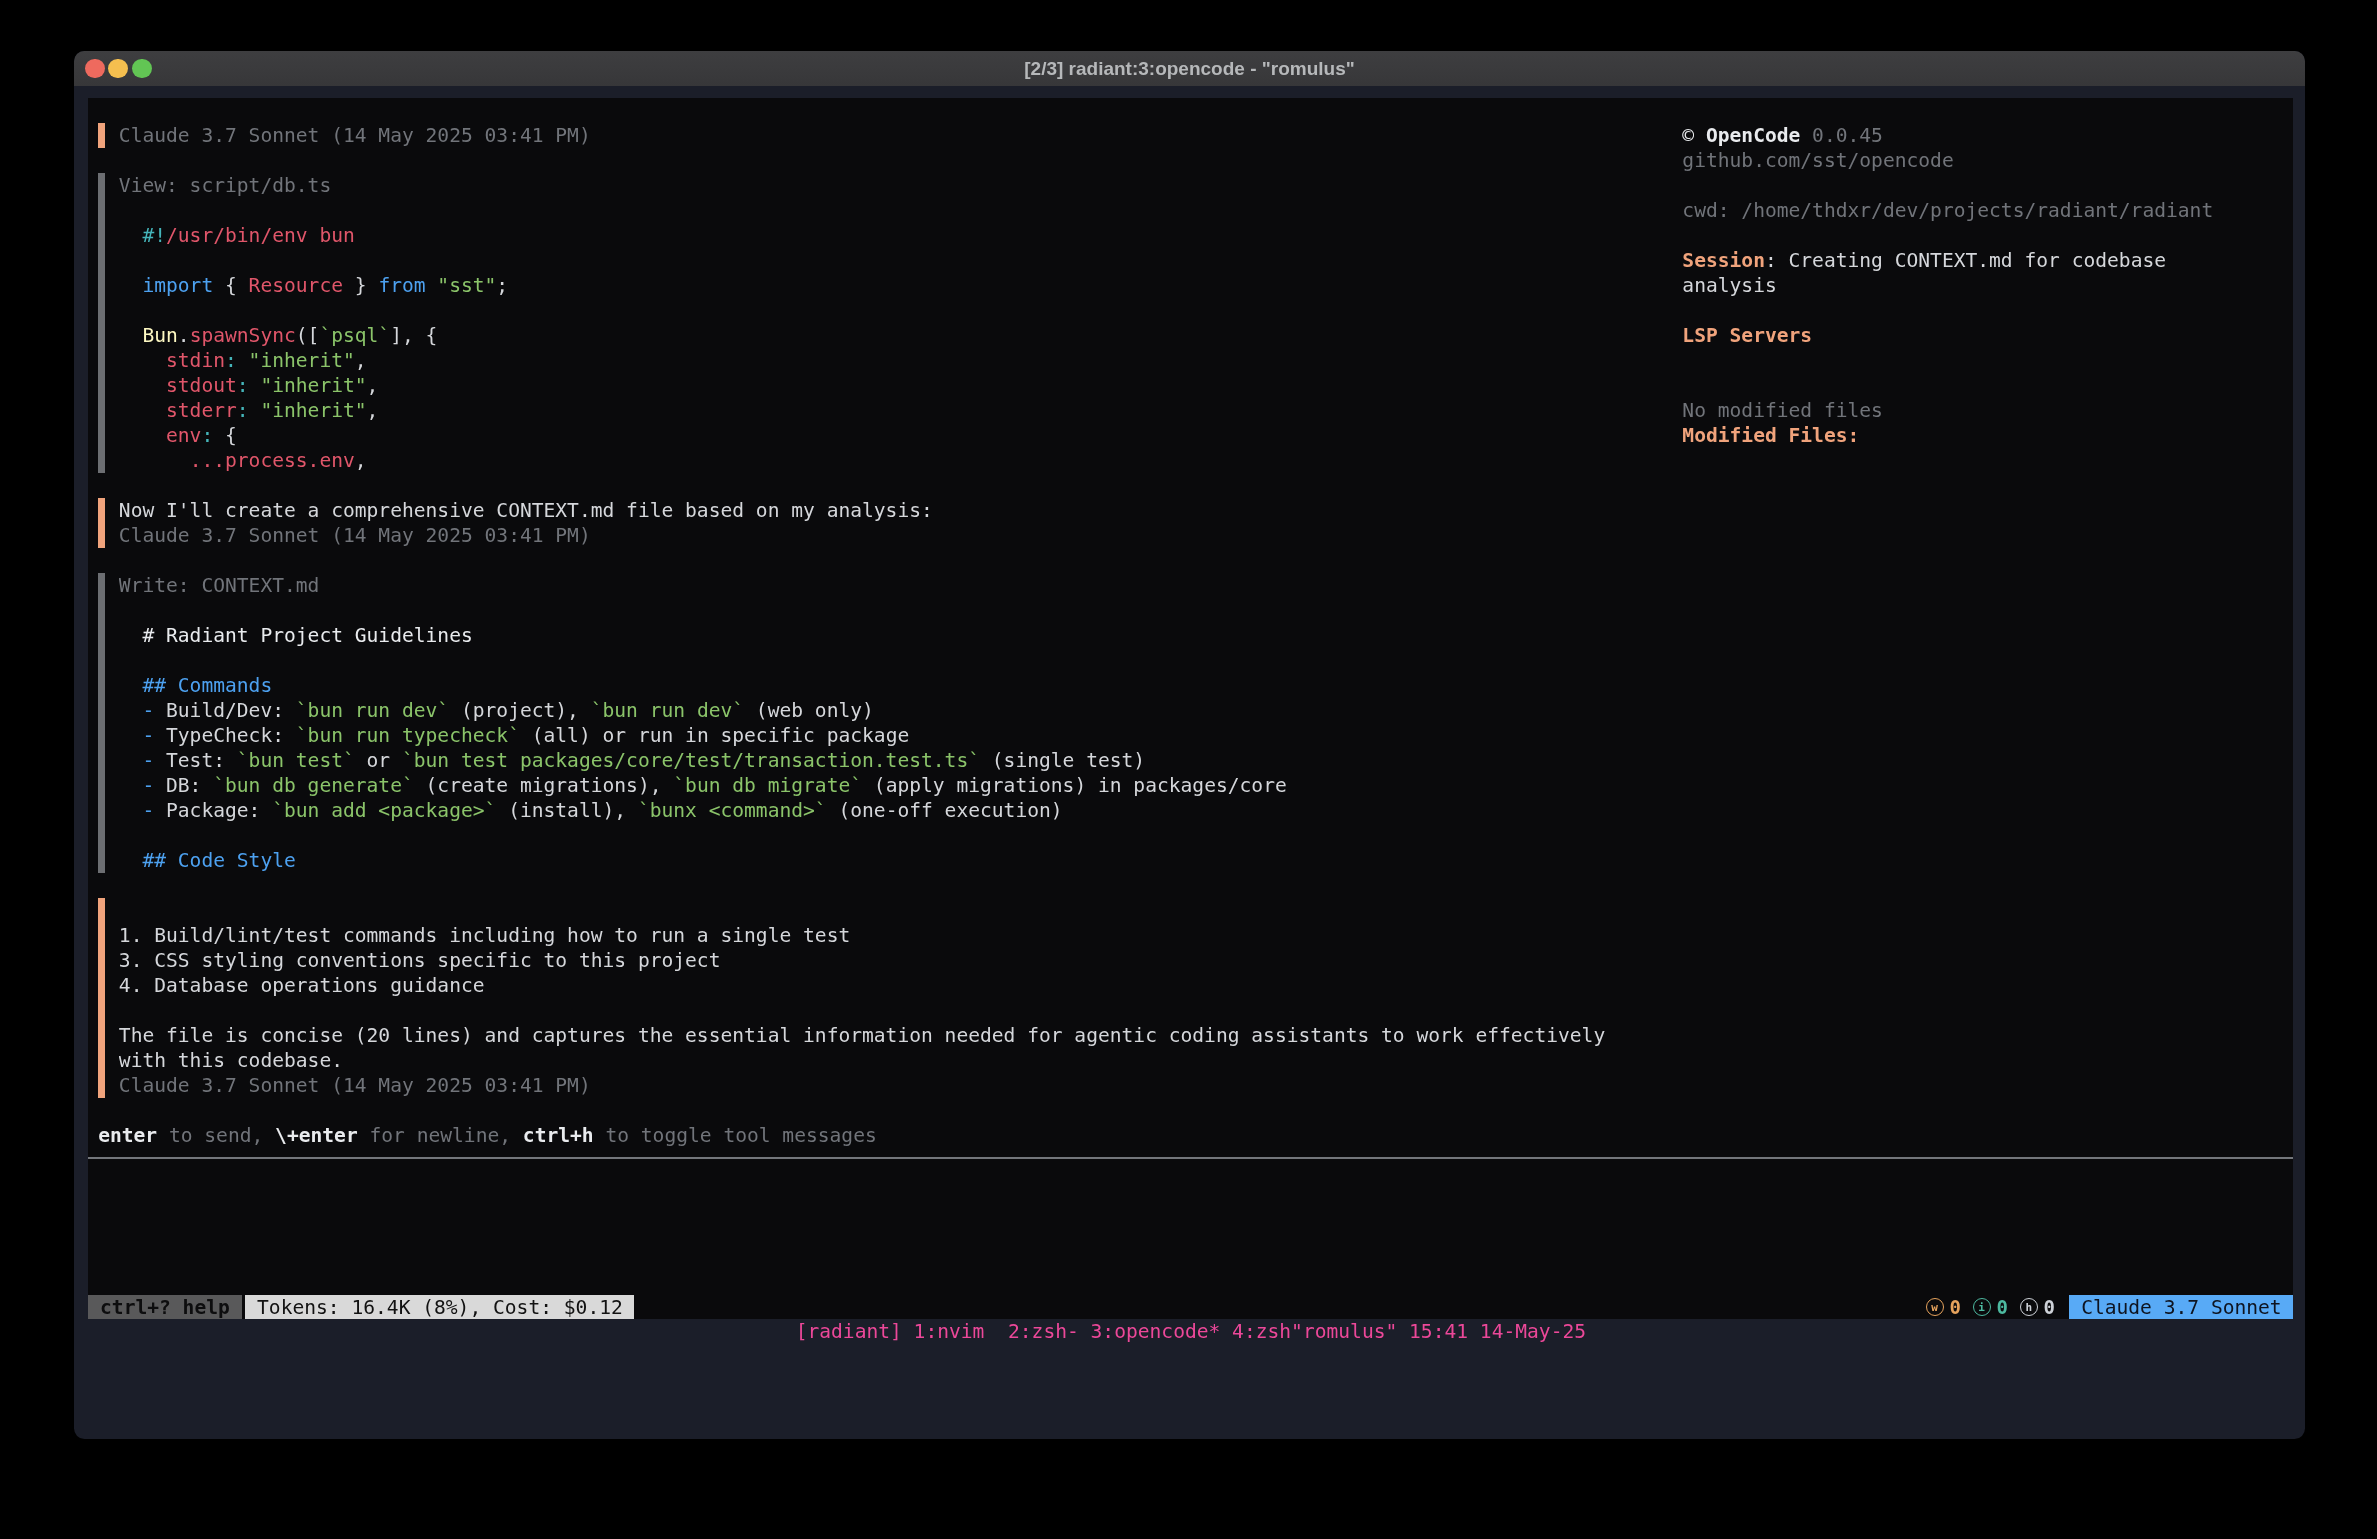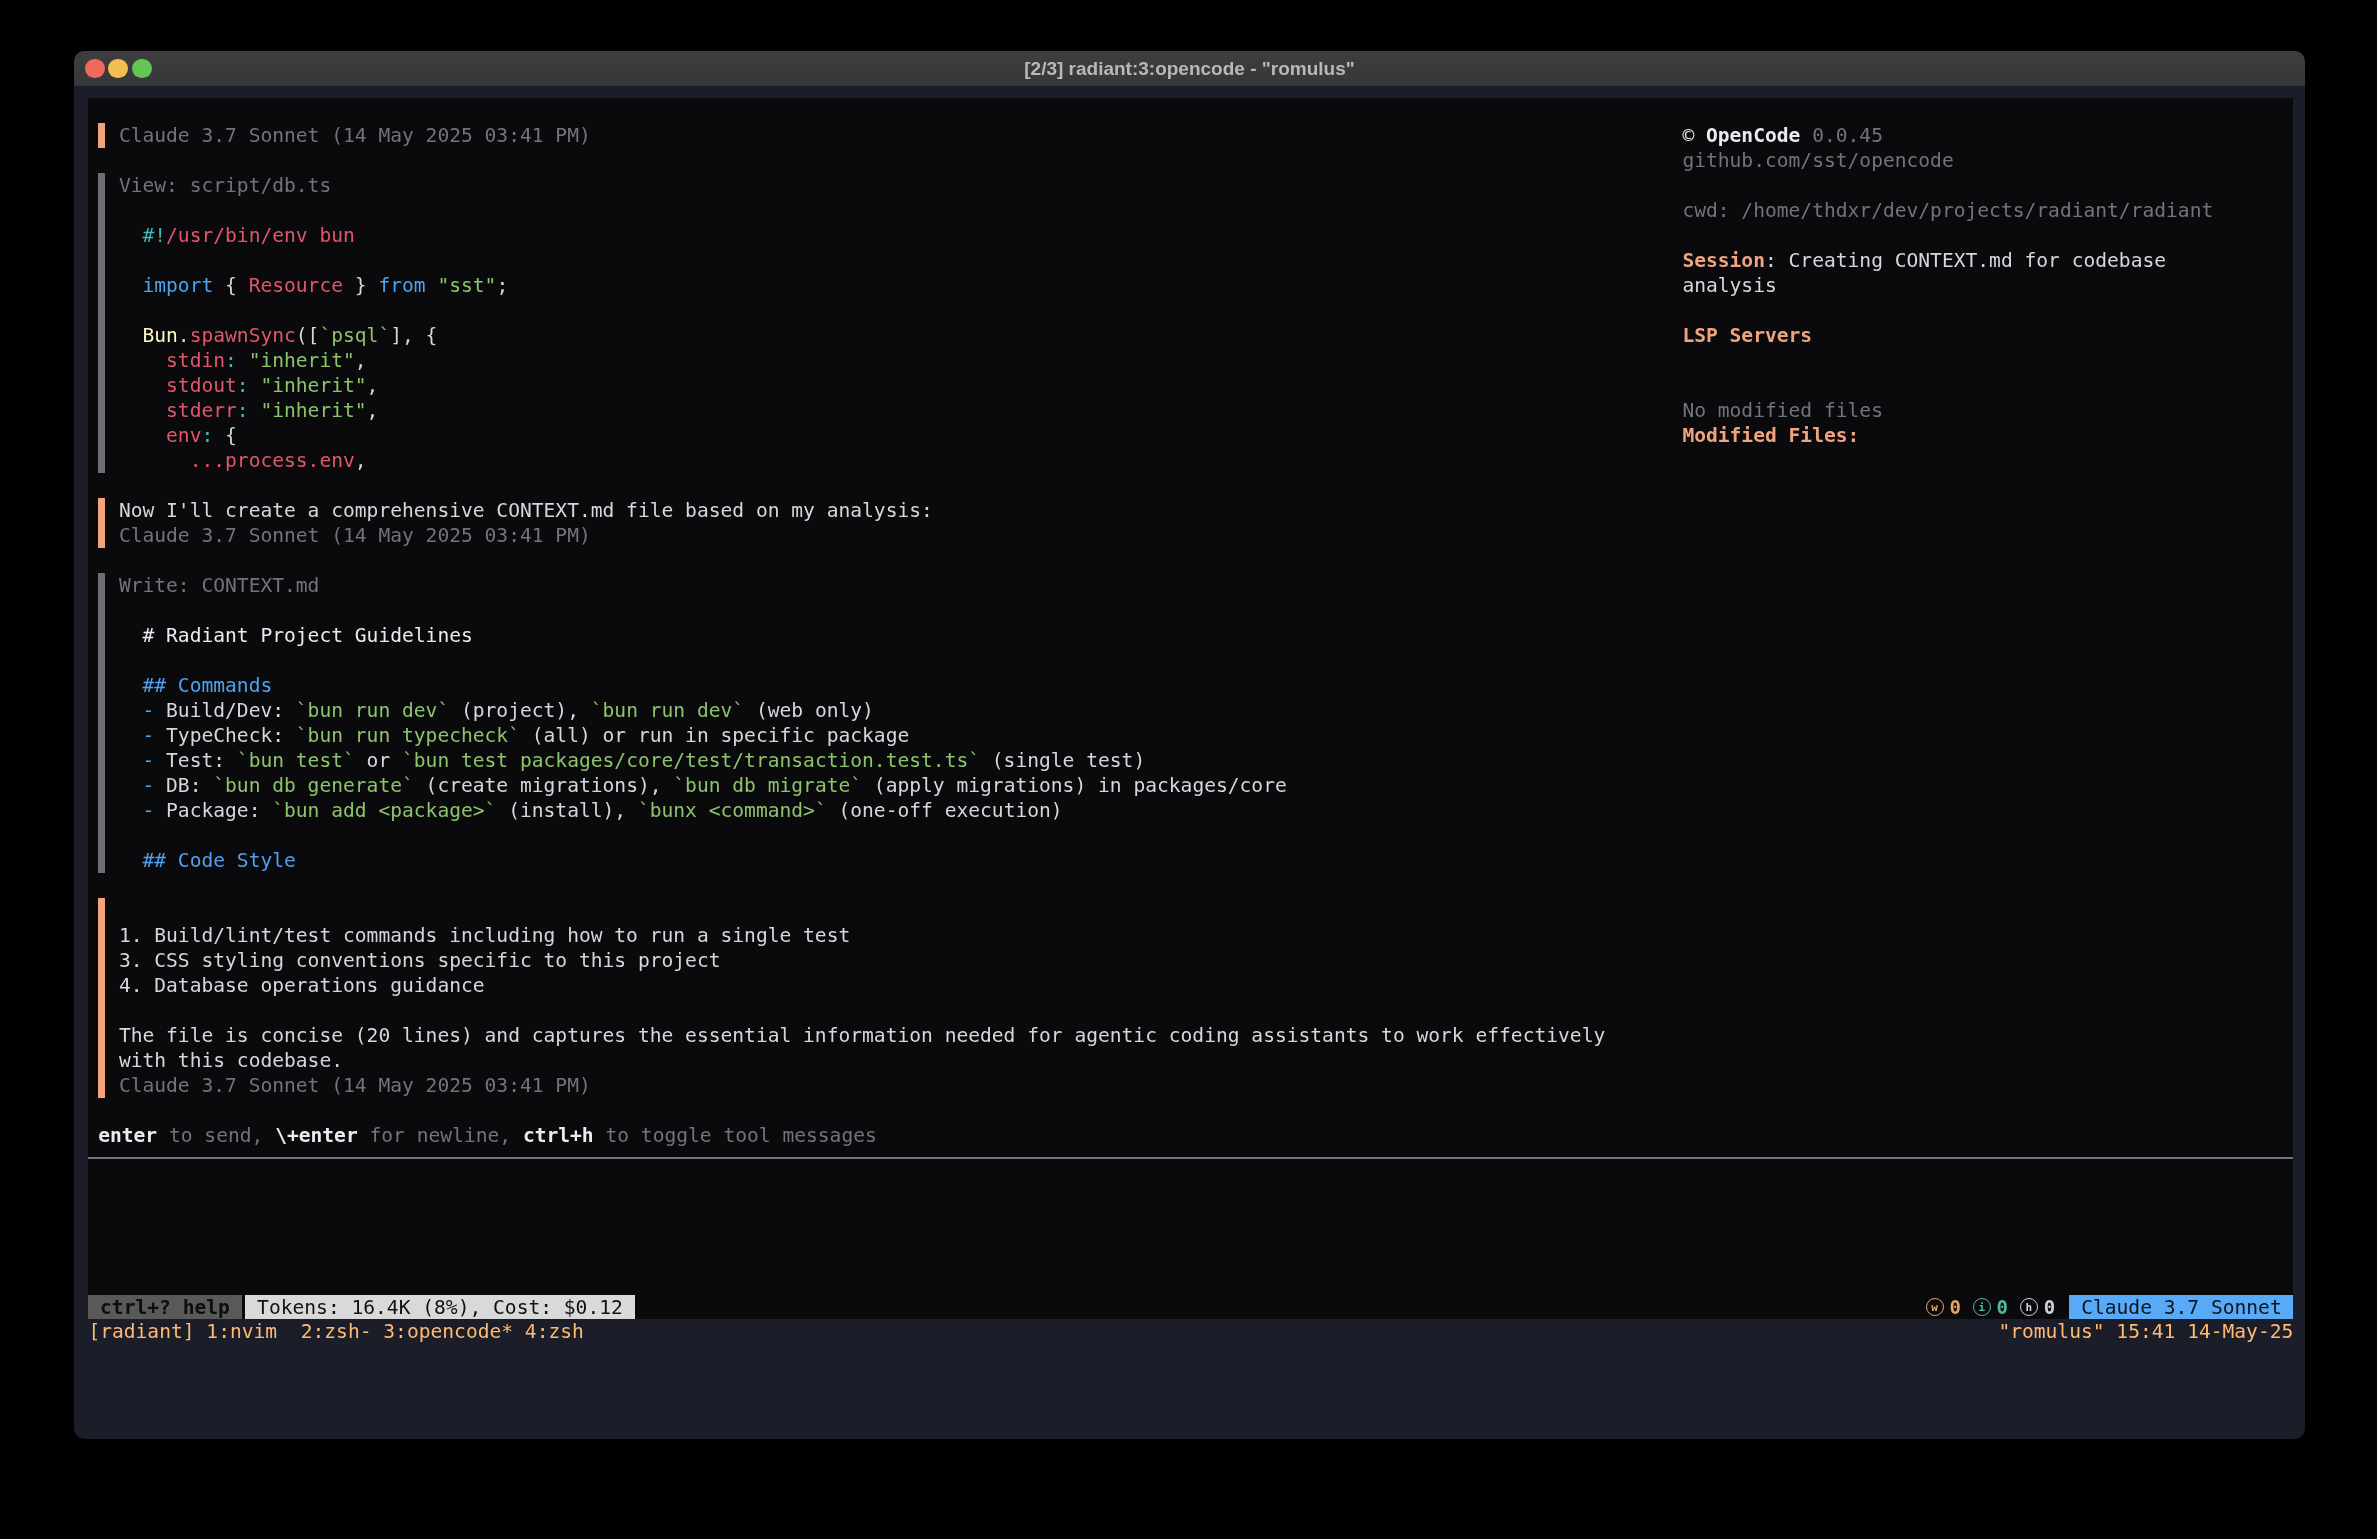--- a/index.html
+++ b/index.html
@@ -18,21 +18,21 @@
   .lights { position:absolute; left:11px; top:0; height:35px; display:flex; align-items:center; gap:3.9px; }
   .light { width:19.6px; height:19.6px; border-radius:50%; }
   .light.red { background:#ee6a5e; }
   .light.yellow { background:#f5bf4f; }
   .light.green { background:#62c554; }
   .title {
     margin:0 auto; font-family:"Liberation Sans", sans-serif; font-weight:bold;
     font-size:19px; color:#b6b8ba; white-space:pre;
   }
 
-  .term-body { height:1212px; padding:11.7px 11.7px 26px 14.4px; display:flex; flex-direction:column; }
+  .term-body { height:1212px; padding:11.7px 11.7px 26px 14.4px; display:flex; flex-direction:column;align-items:center; }
   .screen {
     width:2205px; height:1289px; background:#0a0a0c;
     display:flex; flex-direction:column; padding-top:25px;
     font-size:19.6px; color:#d5d7db;
   }
   .content-row { flex:1; min-height:0; display:flex; overflow:hidden; }
   .transcript { flex:1; padding-left:9.8px; overflow:hidden; }
   .sidebar { width:611px; flex:none; overflow:hidden; }
 
   .line { height:25px; line-height:25px; white-space:pre; overflow:hidden; }
@@ -53,21 +53,21 @@
   .counter .circle {
     width:18px; height:18px; border-radius:50%; border:1.3px solid currentColor;
     display:flex; align-items:center; justify-content:center;
     font-size:11px; font-weight:bold; line-height:1;
   }
   .counter .cval { font-size:19px; font-weight:bold; }
 
   .tmux-bar {
     flex:none; height:26px; line-height:26px; margin-top:0;
     display:flex; justify-content:space-between;
-    font-size:19.6px; color:#fdba74; white-space:pre; overflow:hidden;
+    font-size:19.6px; color:#ec4899; white-space:pre; overflow:hidden;
   }
 </style>
 </head>
 <body>
 
 <div class="window">
   <div class="titlebar">
     <div class="lights">
       <span class="light red"></span>
       <span class="light yellow"></span>

